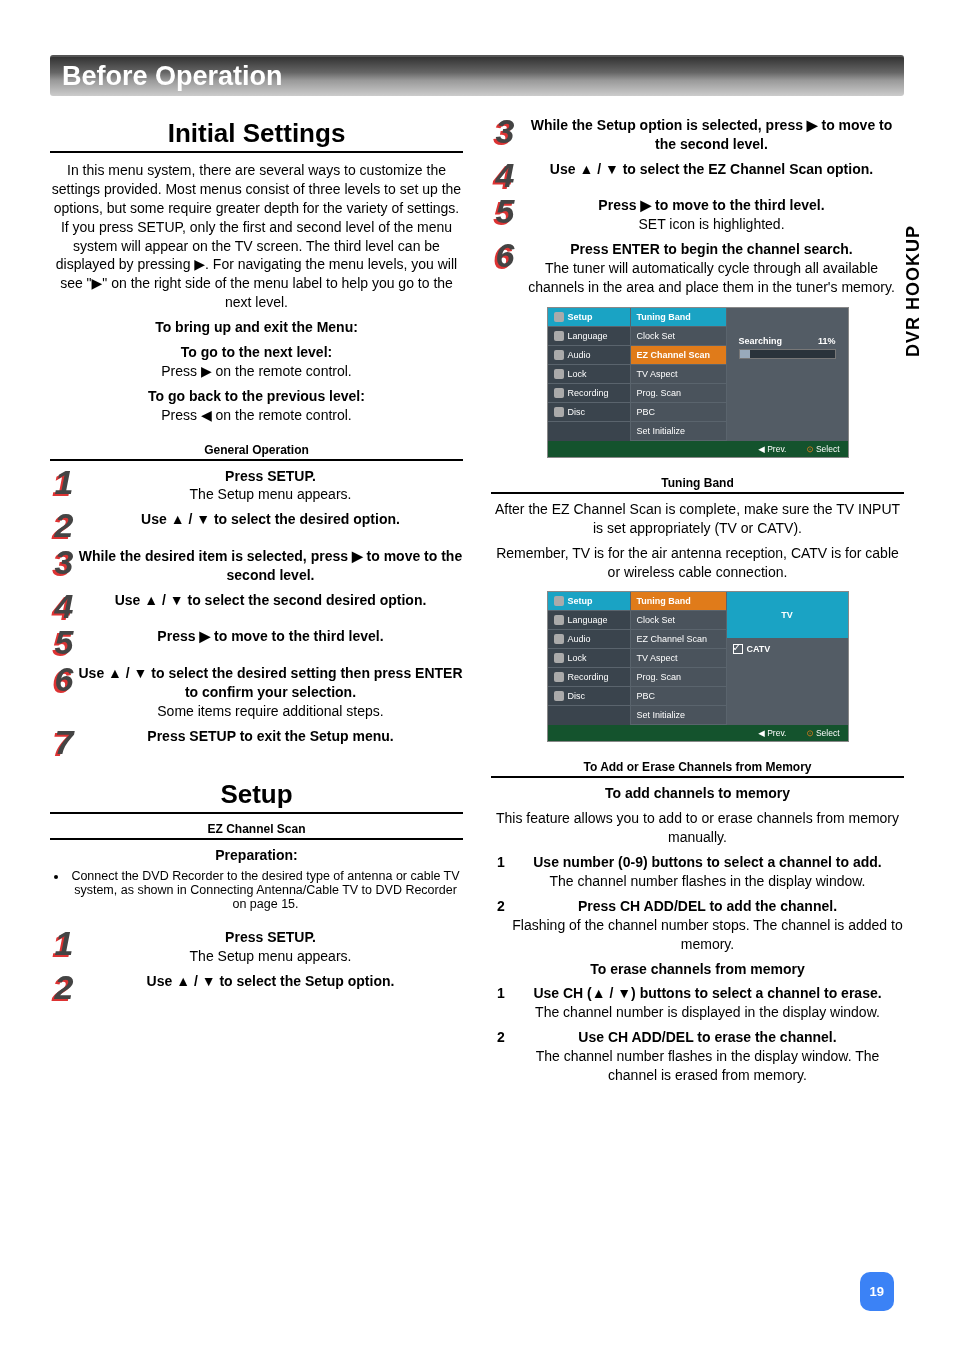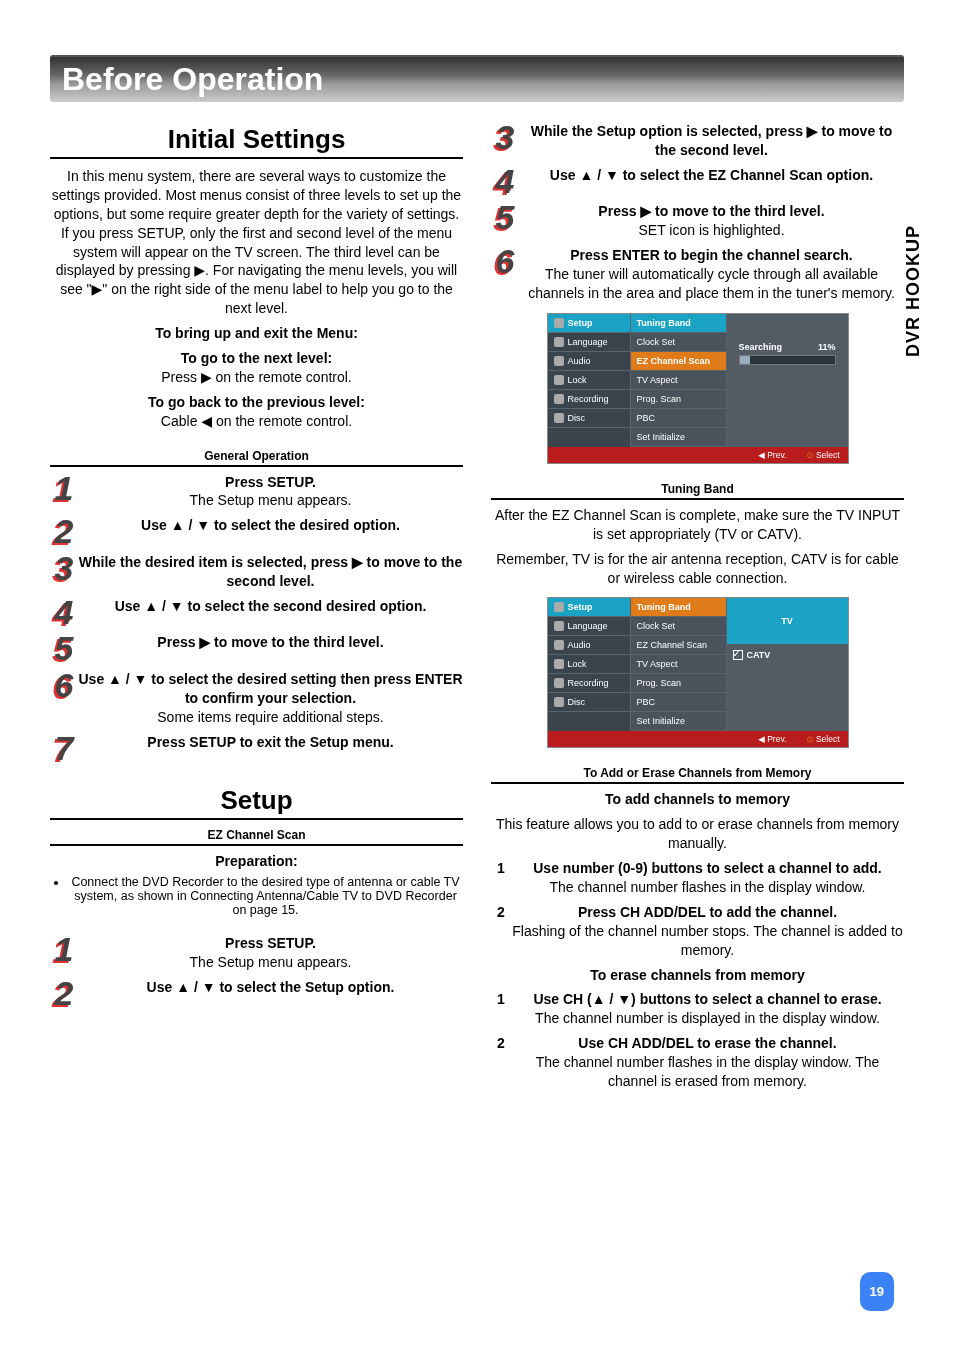--- a/index.html
+++ b/index.html
@@ -13,21 +13,21 @@
     width: 954px;
     height: 1351px;
     position: relative;
     box-sizing: border-box;
     padding: 55px 50px 40px 50px;
   }
   .section-bar {
     background: linear-gradient(to bottom, #333 0%, #666 40%, #999 60%, #ccc 100%);
     color: #fff;
     font-weight: bold;
-    font-size: 32px;
+    font-size: 27px;
     padding: 4px 12px;
     border-radius: 3px;
     margin: 0 0 14px 0;
     border-top: 2px solid #555;
   }
   .cols {
     display: flex;
     gap: 28px;
     text-align: center;
   }
@@ -141,21 +141,21 @@
     display: flex;
     align-items: center;
     gap: 4px;
   }
   .osd-item.hl-cyan { background: #1aa3c4; color:#fff; font-weight:bold;}
   .osd-item.hl-orange { background: #e07b1a; color:#fff; font-weight:bold;}
   .mini-icon {
     width: 10px; height: 10px; background:#aaa; display:inline-block; border-radius:2px;
   }
   .osd-footer {
-    background: #b91c1c;
+    background: #14532d;
     display: flex;
     justify-content: flex-end;
     gap: 20px;
     padding: 3px 8px;
     font-size: 8.5px;
   }
   .osd-footer span::before { content:"◀ "; }
   .osd-footer span.sel::before { content:"⊙ "; color:#e07b1a;}
   .search-box {
     position:absolute; top:28px; left:12px; right:12px;
@@ -184,21 +184,21 @@
       <h1 class="title">Initial Settings</h1>
       <p class="body">In this menu system, there are several ways to customize the settings provided. Most menus consist of three levels to set up the options, but some require greater depth for the variety of settings. If you press SETUP, only the first and second level of the menu system will appear on the TV screen. The third level can be displayed by pressing ▶. For navigating the menu levels, you will see "▶" on the right side of the menu label to help you go to the next level.</p>
 
       <p class="body"><span class="bold">To bring up and exit the Menu:</span><br>
       </p>
 
       <p class="body"><span class="bold">To go to the next level:</span><br>
       <span>Press ▶ on the remote control.</span></p>
 
       <p class="body"><span class="bold">To go back to the previous level:</span><br>
-      <span>Cable ◀ on the remote control.</span></p>
+      <span>Press ◀ on the remote control.</span></p>
 
       <h2 class="subtitle">General Operation</h2>
 
       <div class="step">
           <div class="step-num" data-num="1">1</div>
           <div class="step-content"><span class="lead">Press SETUP.</span><br><span>The Setup menu appears.</span></div>
         </div>
       <div class="step">
           <div class="step-num" data-num="2">2</div>
           <div class="step-content"><span class="lead">Use ▲ / ▼ to select the desired option.</span></div>

